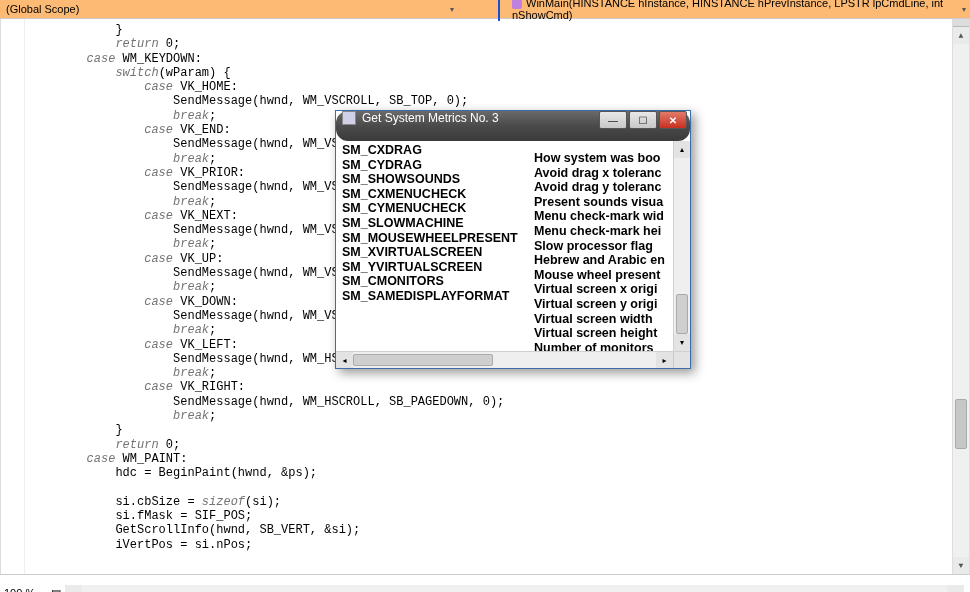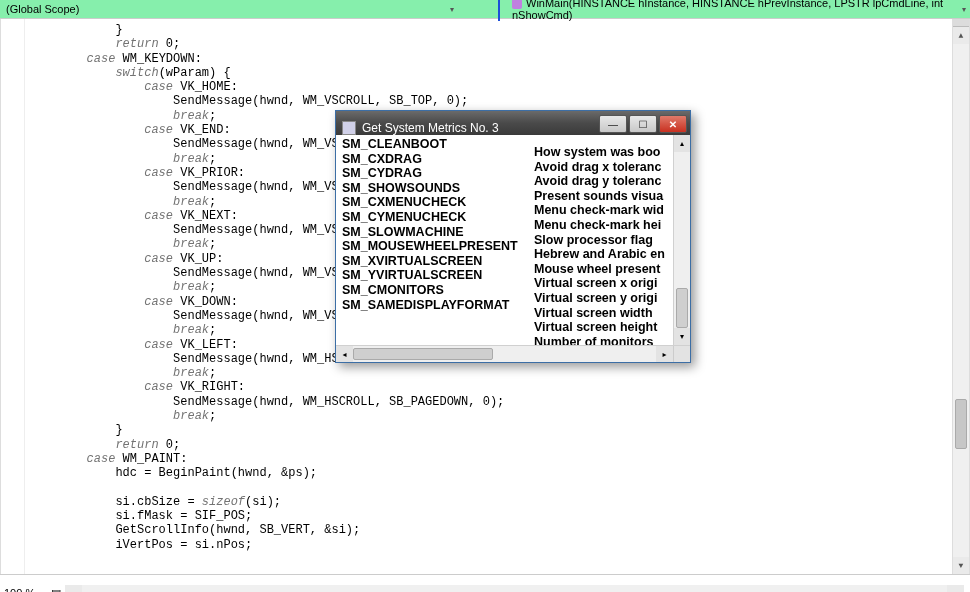--- a/index.html
+++ b/index.html
@@ -13,21 +13,21 @@
     position: relative;
   }
   .top-bar {
     height: 19px;
     border-bottom: 1px solid #ccc;
     display: flex;
     align-items: center;
     padding: 0 4px 0 6px;
     font-family: "Segoe UI", Tahoma, sans-serif;
     font-size: 11px;
-    background: #86efac;
+    background: #fdba74;
   }
   .scope-dd { flex: 0 0 452px; display:flex; align-items:center; justify-content:space-between; padding-right:4px; color:#000;}
   .fn-dd { flex: 1; display:flex; align-items:center; justify-content:space-between; color:#000; padding-left:12px; border-left:2px solid #1d4ed8;margin-left:40px;}
   .dd-arrow { font-size:8px; color:#555;}
   .fn-icon { width:10px;height:10px; background:#c080e0; border-radius:2px; display:inline-block; margin-right:4px; vertical-align:middle;}
   .editor-wrap {
     position: relative;
     height: 555px;
     border-left: 1px solid #ddd;
     border-right: 1px solid #ddd;
@@ -71,26 +71,27 @@
   .win {
     position:absolute;
     left:335px; top:110px;
     width:356px;
     background:#fff;
     border:1px solid #3c6ea5;
     box-shadow: 4px 4px 10px rgba(0,0,0,0.4);
     font-family: Arial, sans-serif;
   }
   .titlebar {
-    height:24px;
+    height:30px;
     background: linear-gradient(to bottom, #6a6a6a 0%, #4a4a4a 50%, #3a3a3a 100%);
-    display:flex; align-items:flex-end;
+    display:flex; align-items:flex-start;
     color:#fff;
     font-size:12px;
     padding:0 0 0 6px;
+    border-radius:12px;
   }
   .titlebar .app-icon{width:14px;height:14px;background:#d0d0e8;border:1px solid #888;margin-right:6px;}
   .titlebar .title{flex:1;}
   .win-btns{display:flex;height:20px;margin-right:3px;}
   .win-btn{
     width:28px;height:18px;
     margin-left:2px;
     background:linear-gradient(to bottom,#e8e8e8,#c8c8c8);
     border:1px solid #555;
     border-radius:2px;
@@ -200,21 +201,20 @@
     <span class="title">Get System Metrics No. 3</span>
     <div class="win-btns">
       <div class="win-btn">—</div>
       <div class="win-btn">☐</div>
       <div class="win-btn close">✕</div>
     </div>
   </div>
   <div style="display:flex;">
     <div class="win-body" style="flex:1;">
       <div class="col-left" id="popup-left">
-          <div class="win-row">SM_CLEANBOOT</div>
           <div class="win-row">SM_CXDRAG</div>
           <div class="win-row">SM_CYDRAG</div>
           <div class="win-row">SM_SHOWSOUNDS</div>
           <div class="win-row">SM_CXMENUCHECK</div>
           <div class="win-row">SM_CYMENUCHECK</div>
           <div class="win-row">SM_SLOWMACHINE</div>
           <div class="win-row">SM_MOUSEWHEELPRESENT</div>
           <div class="win-row">SM_XVIRTUALSCREEN</div>
           <div class="win-row">SM_YVIRTUALSCREEN</div>
           <div class="win-row">SM_CMONITORS</div>

